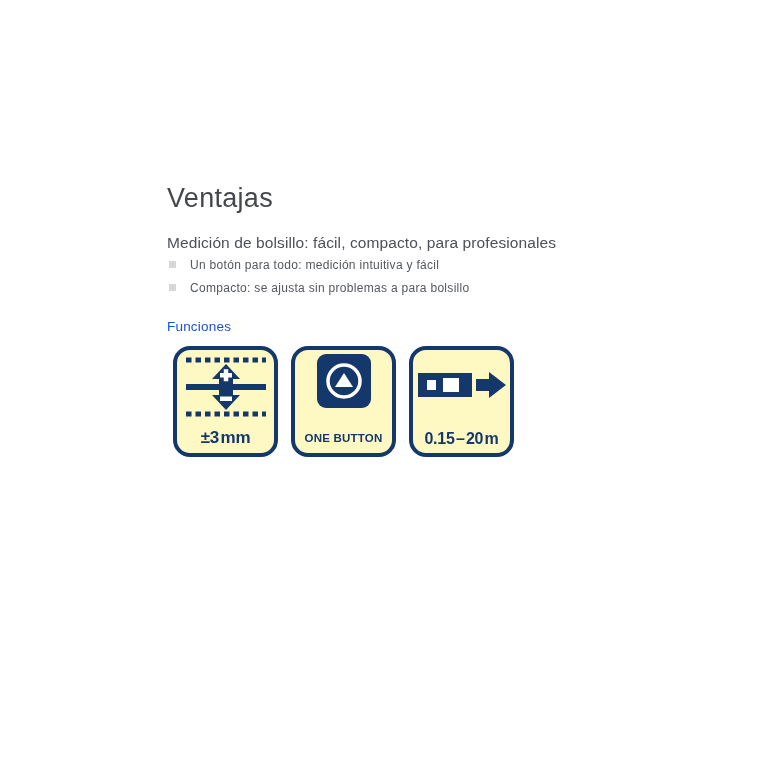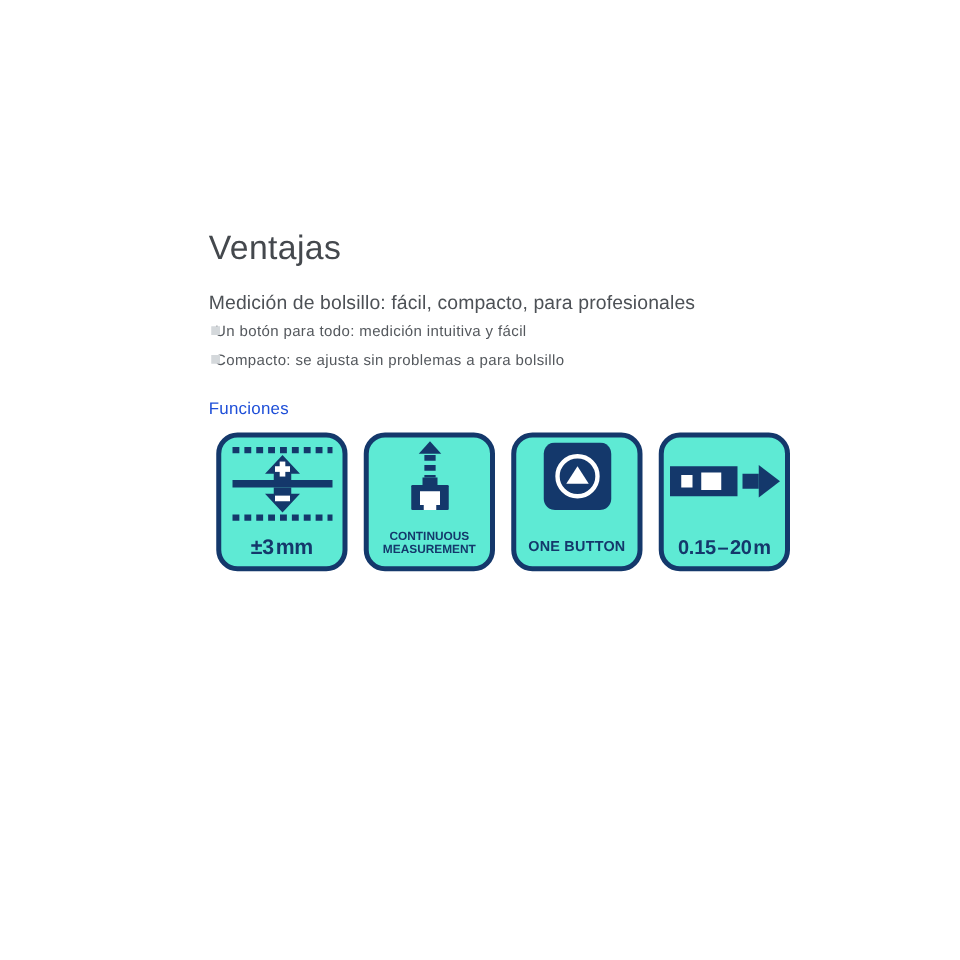--- a/index.html
+++ b/index.html
@@ -14,36 +14,36 @@
     font-size:27px; font-weight:400; color:var(--heading); letter-spacing:.3px;
   }
   .subtitle {
     position:absolute; left:167px; top:234px;
     font-size:15.5px; color:#4d5156; letter-spacing:.1px;
   }
   .benefits {
     position:absolute; left:169px; top:259px; margin:0; padding:0; list-style:none;
   }
   .benefit-item {
-    position:relative; padding-left:3px; margin-bottom:11px;
+    position:relative; padding-left:21px; margin-bottom:11px;
     font-size:12px; color:var(--body); letter-spacing:.3px; line-height:12px;
   }
   .bullet-marker {
     position:absolute; left:0; top:2px; width:7px; height:7px; background:var(--marker);
   }
   .functions-label {
     position:absolute; left:167px; top:319px;
     font-size:13.5px; color:#1d4ed8; letter-spacing:.2px;
   }
   .features-grid {
     position:absolute; left:173px; top:346px; width:480px;
     display:flex; flex-wrap:wrap; gap:8px 13px;
   }
   .card {
-    width:105px; height:111px; background:#5eead4;
+    width:105px; height:111px; background:#fef9c3;
     border:4px solid var(--accent); border-radius:17px;
     display:flex; flex-direction:column; align-items:center;
   }
   .card svg { display:block; color:var(--accent); flex:none; }
   .cap {
     margin-top:auto; color:var(--accent); font-weight:700; text-align:center;
     line-height:1.08; white-space:nowrap;
   }
   .cap-accuracy   { font-size:17px;  margin-bottom:6px; letter-spacing:-.2px; word-spacing:-3px; }
   .cap-continuous { font-size:9.5px; margin-bottom:8px; white-space:normal; width:92px; letter-spacing:0; }
@@ -82,31 +82,20 @@
       <rect x="8" y="32" width="80" height="6" fill="currentColor"></rect>
       <polygon points="48,12 62,27 55,27 55,32 41,32 41,27 34,27" fill="currentColor"></polygon>
       <rect x="42" y="21" width="12" height="4.5" fill="#fff"></rect>
       <rect x="45.75" y="17.25" width="4.5" height="12" fill="#fff"></rect>
       <polygon points="48,58 62,43 55,43 55,38 41,38 41,43 34,43" fill="currentColor"></polygon>
       <rect x="42" y="44.5" width="12" height="4.5" fill="#fff"></rect>
     </svg>
     <div class="cap cap-accuracy">±3 mm</div>
   </div>
 
-  <div class="card">
-    <svg class="mt2" width="96" height="56" viewBox="0 0 96 56">
-      <polygon points="48,1 57,11 39,11" fill="currentColor"></polygon>
-      <line x1="48" y1="12" x2="48" y2="30" stroke="currentColor" stroke-width="9" stroke-dasharray="4.5 3.5"></line>
-      <rect x="42" y="30" width="12" height="6" fill="currentColor"></rect>
-      <rect x="33" y="36" width="30" height="20" rx="1" fill="currentColor"></rect>
-      <rect x="40" y="41" width="16" height="11" fill="#fff"></rect>
-      <rect x="43" y="52" width="10" height="4" fill="#fff"></rect>
-    </svg>
-    <div class="cap cap-continuous">CONTINUOUS MEASUREMENT</div>
-  </div>
 
 
   <div class="card">
     <svg class="mt4" width="96" height="58" viewBox="0 0 96 58">
       <rect x="21" y="0" width="54" height="54" rx="9" fill="currentColor"></rect>
       <circle cx="48" cy="27" r="16" fill="none" stroke="#fff" stroke-width="3.5"></circle>
       <polygon points="48,19 57,33 39,33" fill="#fff"></polygon>
     </svg>
     <div class="cap cap-onebutton">ONE BUTTON</div>
   </div>

